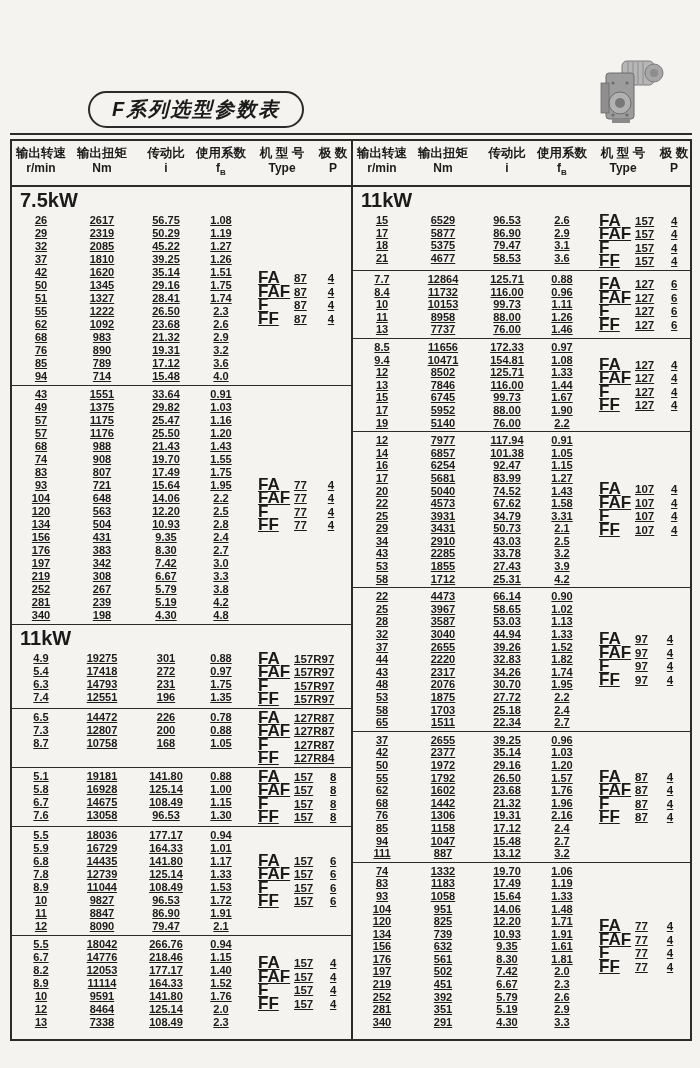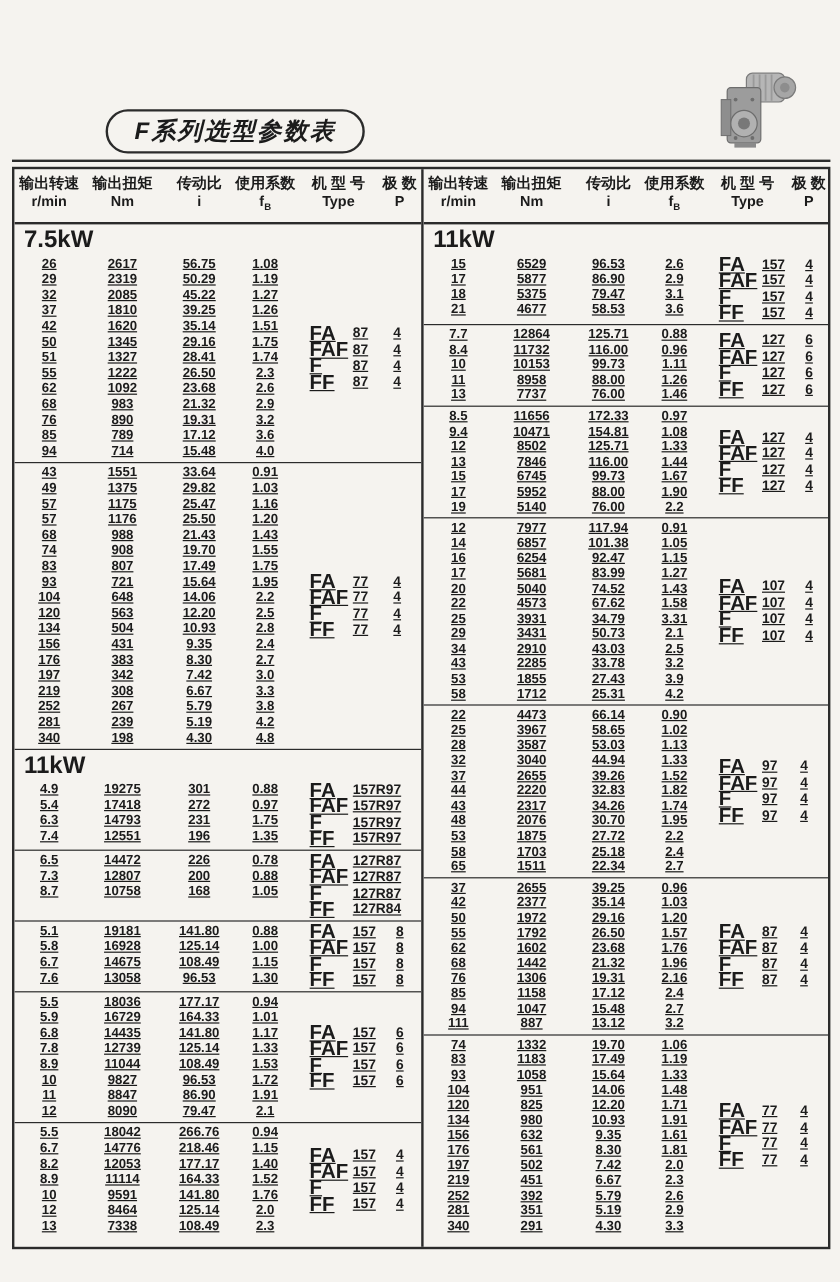--- a/index.html
+++ b/index.html
@@ -1159,21 +1159,21 @@
                 <div class="cell">1.48</div>
               </div>
               <div class="row">
                 <div class="cell">120</div>
                 <div class="cell">825</div>
                 <div class="cell">12.20</div>
                 <div class="cell">1.71</div>
               </div>
               <div class="row">
                 <div class="cell">134</div>
-                <div class="cell">980</div>
+                <div class="cell">739</div>
                 <div class="cell">10.93</div>
                 <div class="cell">1.91</div>
               </div>
               <div class="row">
                 <div class="cell">156</div>
                 <div class="cell">632</div>
                 <div class="cell">9.35</div>
                 <div class="cell">1.61</div>
               </div>
               <div class="row">

